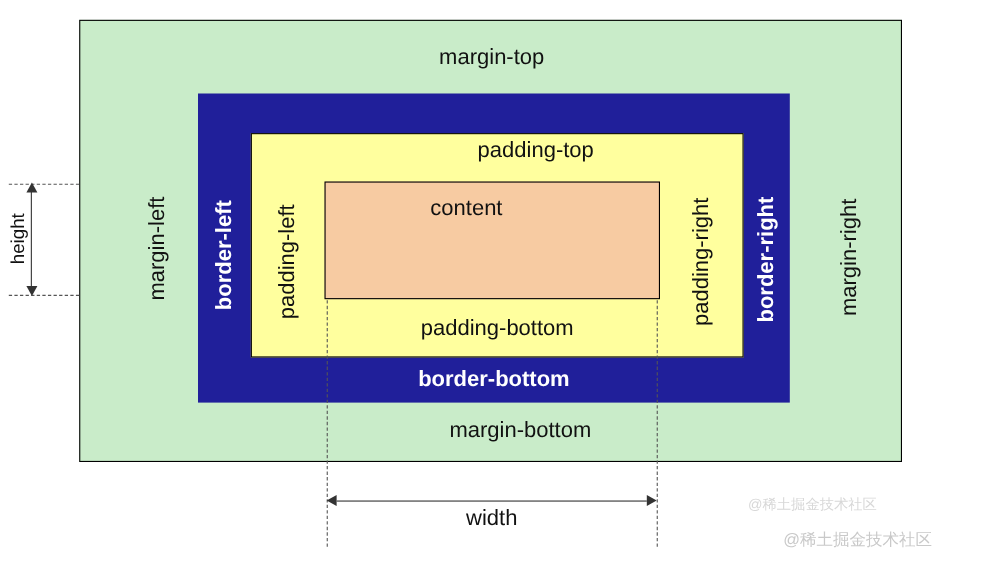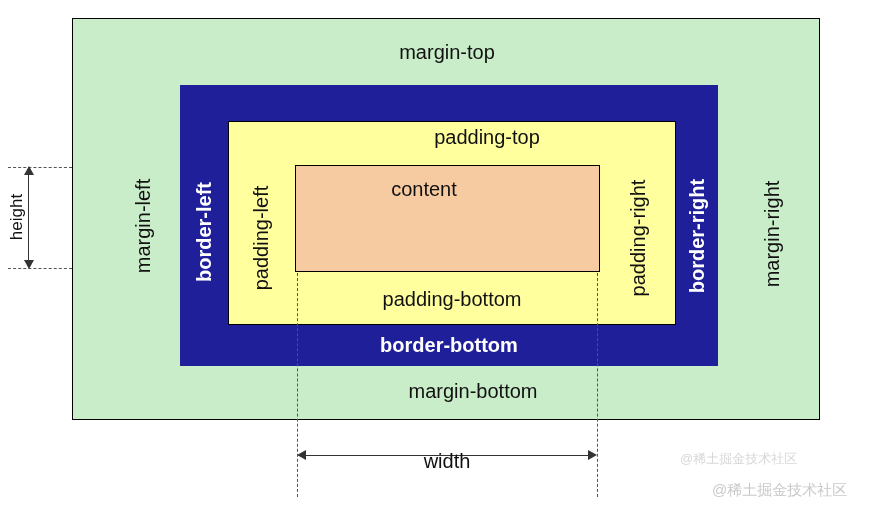--- a/index.html
+++ b/index.html
@@ -36,21 +36,21 @@
   .l-margin-bottom{left:447px;top:391px;margin-left:26px;}
 
   .l-margin-left{left:143px;top:226px;}
   .l-border-left{left:204px;top:232px;}
   .l-padding-left{left:261px;top:238px;}
   .l-padding-right{left:638px;top:238px;}
   .l-border-right{left:697px;top:236px;}
   .l-margin-right{left:772px;top:234px;}
 
   .l-height{left:16px;top:217px;font-size:17px;}
-  .l-width{left:447px;top:461px;}
+  .l-width{left:447px;top:471px;}
 
   .dash-h{position:absolute;height:0;border-top:1px dashed #555;}
   .dash-v{position:absolute;width:0;border-left:1px dashed #555;}
   .dh-top{left:8px;top:167px;width:64px;}
   .dh-bot{left:8px;top:268px;width:64px;}
   .dv-left{left:297px;top:273px;height:224px;}
   .dv-right{left:597px;top:273px;height:224px;}
 
   .arrow-shaft-v{position:absolute;left:28px;top:174px;height:88px;width:0;border-left:1px solid #333;}
   .arrow-shaft-h{position:absolute;left:306px;top:455px;width:282px;height:0;border-top:1px solid #333;}

